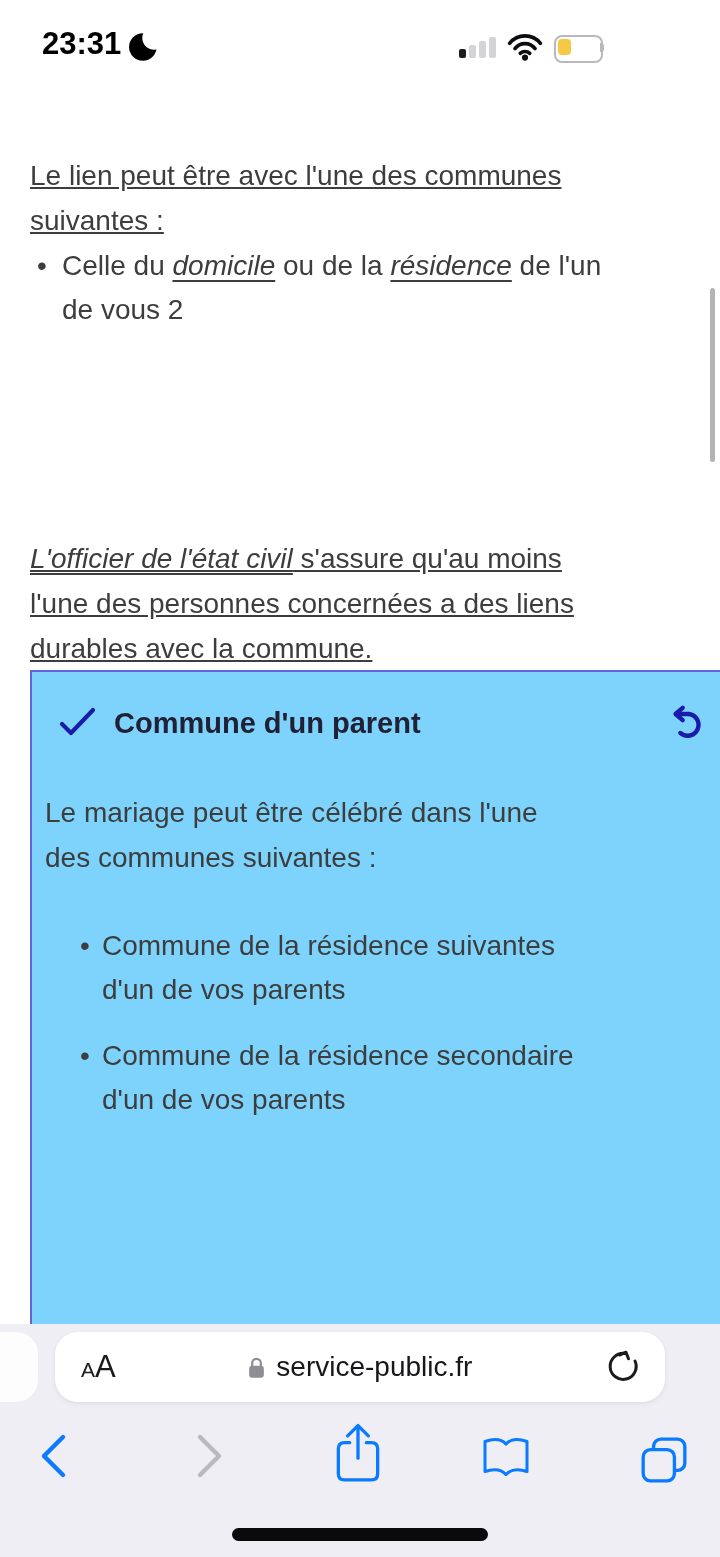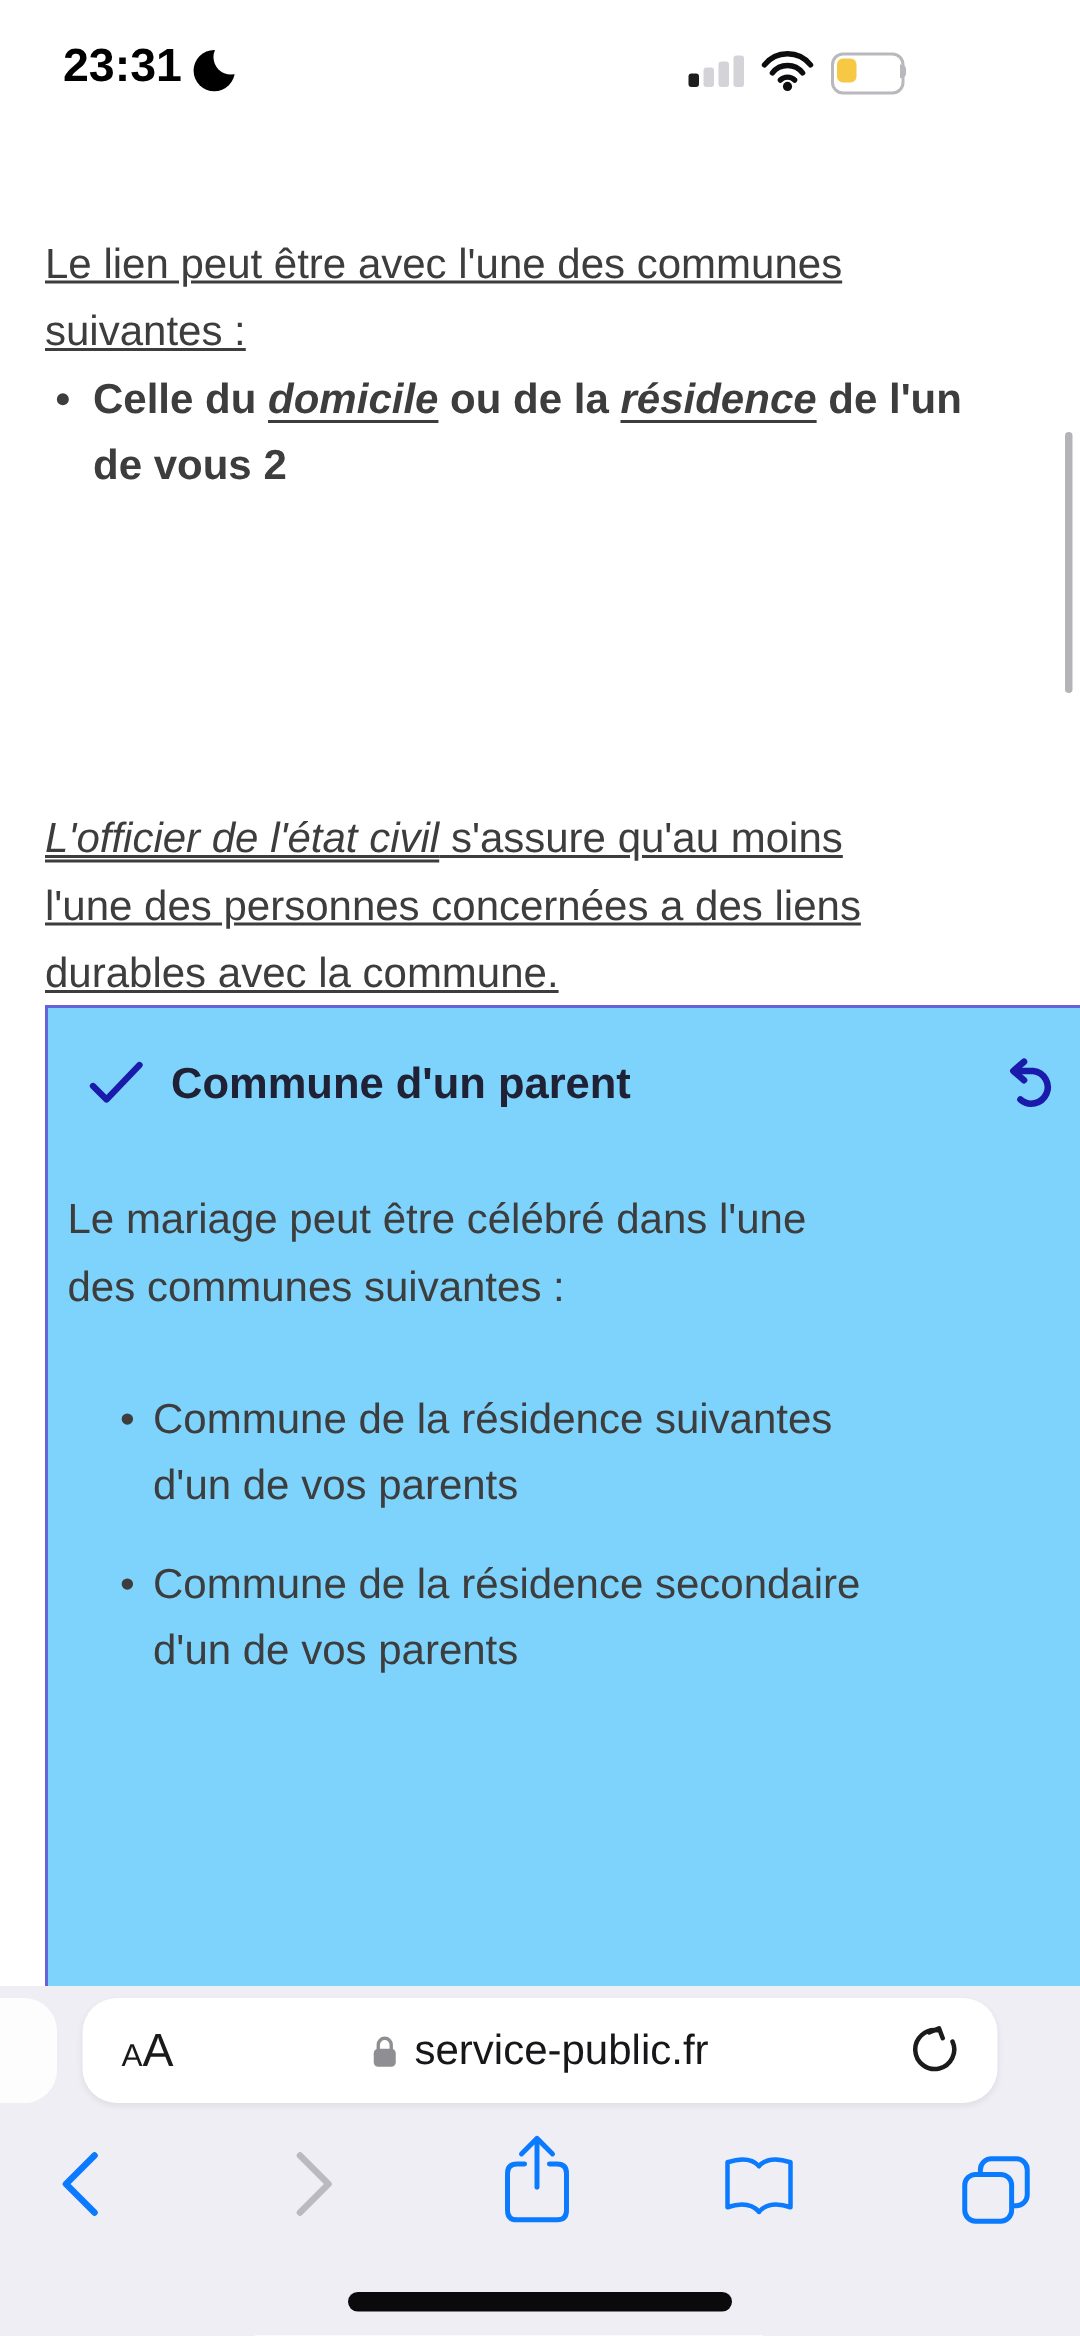--- a/index.html
+++ b/index.html
@@ -23,21 +23,21 @@
   .batt-nub{position:absolute;right:2px;top:8px;width:4px;height:9px;background:#b9b9bd;border-radius:0 3px 3px 0;}
   
   .tx{white-space:pre-line;}
   .para{position:absolute;font-size:28px;line-height:45px;text-decoration:underline;}
   .p1{left:30px;top:125px;width:660px;}
   .p2{left:30px;top:508px;width:660px;}
   a.deflink{color:inherit;font-style:italic;text-decoration:underline;text-decoration-thickness:1.5px;text-underline-offset:5px;cursor:pointer;}
   ul.blist{position:absolute;margin:0;padding:0;list-style:none;font-size:28px;line-height:44px;}
   ul.blist li{position:relative;padding-left:27px;margin-bottom:22px;}
   ul.blist li::before{content:"\2022";position:absolute;left:2px;top:0;color:#3d3d3d;}
-  .list1{left:35px;top:244px;width:660px;font-weight:bold;}
+  .list1{left:35px;top:244px;width:660px;}
   
   .card{position:absolute;left:30px;top:670px;width:711px;height:690px;
         border:2px solid #6464d8;border-bottom:none;box-sizing:border-box;background:#7dd3fc;}
   .card-header{position:absolute;left:0;top:32px;width:100%;display:flex;align-items:center;
                padding:0 34px 0 26px;box-sizing:border-box;}
   .card-title{margin-left:16px;font-size:29px;font-weight:700;color:#212136;}
   .undo-btn{margin-left:auto;background:none;border:none;padding:0;cursor:pointer;display:flex;}
   .card-intro{position:absolute;left:13px;top:118px;width:610px;font-size:28px;line-height:45px;padding:0 0 0 0;margin:0;}
   .clist{left:48px;top:252px;width:600px;}
   ul.clist{position:absolute;margin:0;padding:0;list-style:none;font-size:28px;line-height:44px;}

